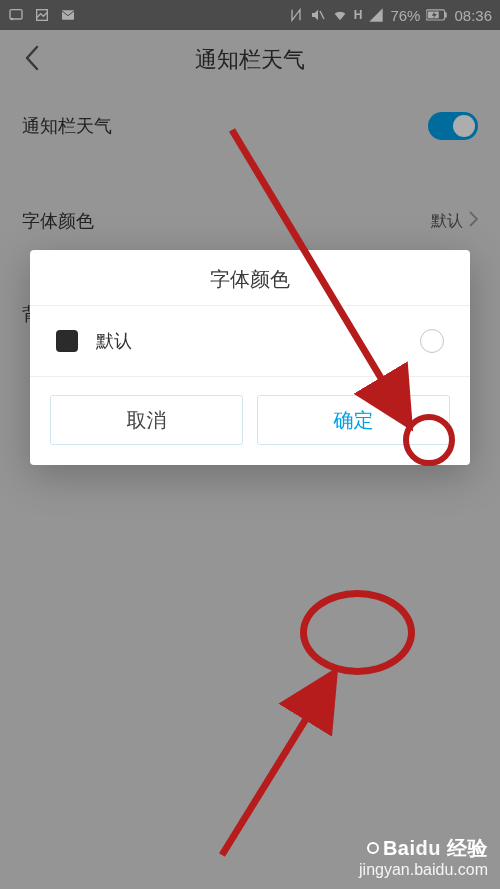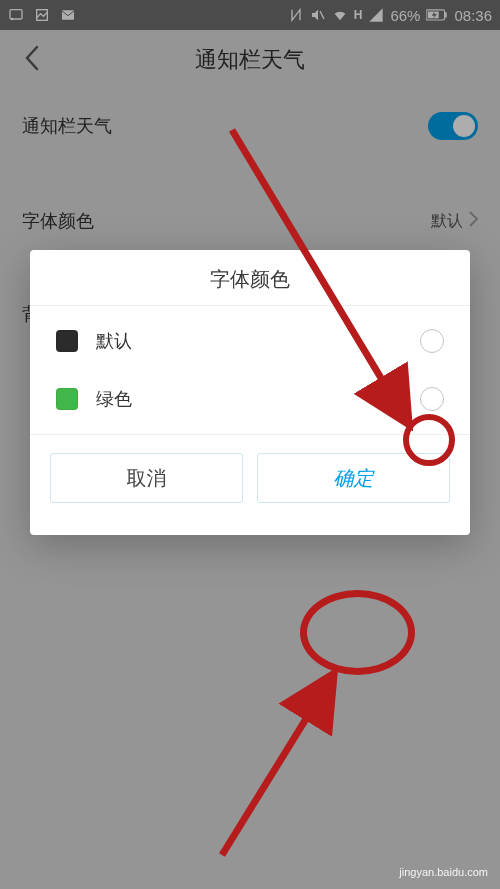--- a/index.html
+++ b/index.html
@@ -38,36 +38,36 @@
     .sw-default { background: #2b2b2b; }
     .sw-gray    { background: #a6a6a6; }
     .sw-gold    { background: #e6b800; }
     .sw-green   { background: #41b649; }
     .sw-white   { background: #fff; border: 1.5px solid #d0d0d0; border-radius: 5px; }
     .opt-label { font-size: 18px; color: #333; }
     .radio { margin-left: auto; width: 24px; height: 24px; border: 1.7px solid #c4c4c4; border-radius: 50%; position: relative; }
     .radio.sel { border-color: #00a0e9; }
     .radio.sel::after { content: ""; position: absolute; width: 12px; height: 12px; background: #00a0e9; border-radius: 50%; left: 50%; top: 50%; transform: translate(-50%,-50%); }
 
-    .btnbar { display: flex; gap: 14px; padding: 18px 20px 32px; border-top: 1px solid #eee; }
+    .btnbar { display: flex; gap: 14px; padding: 18px 20px 20px; border-top: 1px solid #eee; }
     .dlg-btn { flex: 1; height: 50px; border: 1px solid #cfe6f2; border-radius: 3px; background: #fff;
                display: flex; align-items: center; justify-content: center; font-size: 20px; color: #444; }
-    .dlg-btn.primary { color: #00a0e9; font-style: italic; }
+    .dlg-btn.primary { color: #00a0e9; }
 
     
     .ann { position: absolute; pointer-events: none; }
     .circ1 { left: 403px; top: 414px; width: 52px; height: 52px; border: 6px solid #b71c1c; border-radius: 50%; }
     .circ2 { left: 300px; top: 590px; width: 115px; height: 85px; border: 7px solid #b71c1c; border-radius: 50%; }
     svg.arrow { position: absolute; }
 
     
     .wm { position: absolute; right: 12px; bottom: 10px; color: #fff; text-align: right; font-size: 14px; line-height: 1.2; }
     .wm .brand { font-size: 20px; font-weight: bold; letter-spacing: 0.5px; }
     .wm .brand .ring { display:inline-block; width:12px; height:12px; border:2.5px solid #fff; border-radius:50%; vertical-align: 1px; margin-right:4px; }
-    .wm .sub { font-size: 11px; opacity: 0.9; }
+    .wm .sub { font-size: 16px; opacity: 0.9; }
   </style>
 </head>
 <body>
 
 <div class="status-bar">
   <div class="status-left">
     <span class="st-ic">
       <svg viewBox="0 0 24 24" fill="#fff">
           <rect x="3" y="4" width="18" height="14" rx="2" fill="none" stroke="#fff" stroke-width="2"></rect>
           <circle cx="6" cy="18" r="2"></circle>
@@ -102,21 +102,21 @@
       <svg viewBox="0 0 24 24" fill="#fff">
           <path d="M12 20l8-10c-4-4-12-4-16 0l8 10z"></path>
         </svg>
     </span>
     <span style="font-size:12px;font-weight:bold;">H</span>
     <span class="st-ic">
       <svg viewBox="0 0 24 24" fill="#fff">
           <path d="M2 22 L22 2 L22 22 Z"></path>
         </svg>
     </span>
-    <span>66%</span>
+    <span>76%</span>
     <span class="st-ic" style="width:22px;">
       <svg viewBox="0 0 26 14">
           <rect x="0" y="1" width="22" height="12" rx="2" fill="none" stroke="#fff" stroke-width="1.4"></rect>
           <rect x="22" y="4" width="2.5" height="6" fill="#fff"></rect>
           <rect x="2" y="3" width="13" height="8" fill="#fff"></rect>
           <path d="M10 3 L7 8 H10 L8 12 L13 6 H10 Z" fill="#6f6f6f"></path>
         </svg>
     </span>
     <span>08:36</span>
   </div>
@@ -160,25 +160,20 @@
     <div class="opt-list">
 
       <div class="opt">
         <span class="swatch sw-default"></span>
         <span class="opt-label">默认</span>
         <span class="radio"></span>
       </div>
 
 
 
-      <div class="opt">
-        <span class="swatch sw-green"></span>
-        <span class="opt-label">绿色</span>
-        <span class="radio"></span>
-      </div>
 
 
     </div>
     <div class="btnbar">
       <div class="dlg-btn">取消</div>
       <div class="dlg-btn primary">确定</div>
     </div>
   </div>
 </div>
 
@@ -191,14 +186,15 @@
       <path d="M0 0 L12 6 L0 12 Z" fill="#b71c1c"></path>
     </marker>
   </defs>
 
   <line x1="232" y1="130" x2="405" y2="418" stroke="#b71c1c" stroke-width="7" marker-end="url(#ah)"></line>
 
   <line x1="222" y1="855" x2="330" y2="680" stroke="#b71c1c" stroke-width="7" marker-end="url(#ah)"></line>
 </svg>
 
 <div class="wm">
+  <div class="brand"><span class="ring"></span>Bai<span style="opacity:.95">du</span> <span>经验</span></div>
   <div class="sub">jingyan.baidu.com</div>
 </div>
 
 </body></html>

